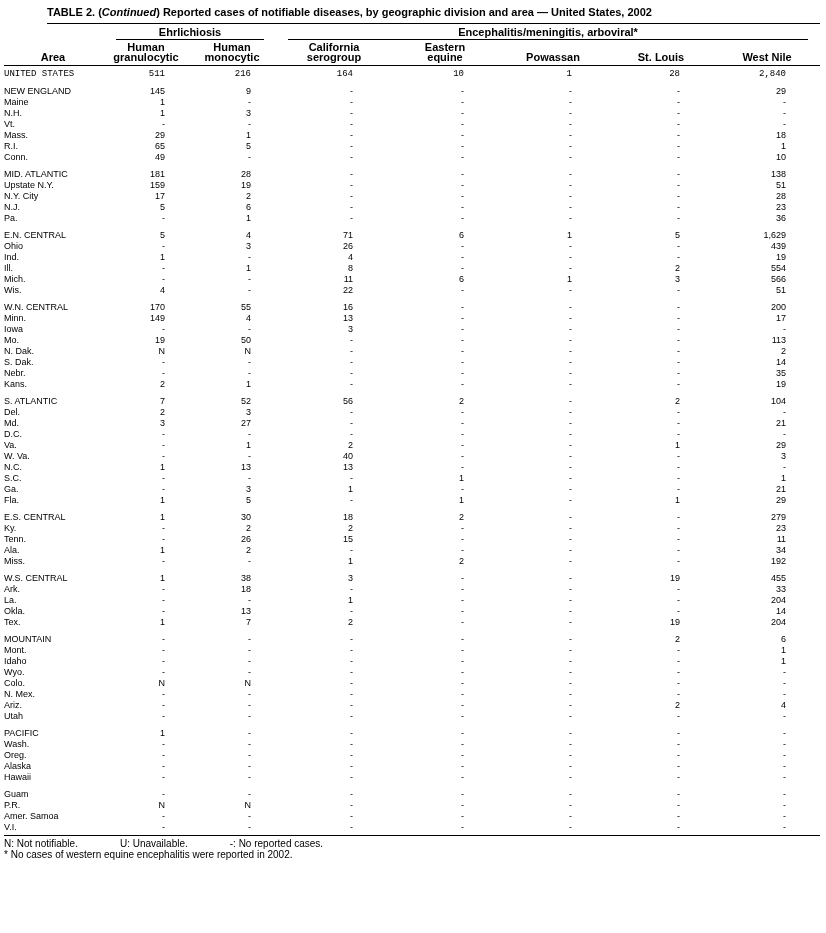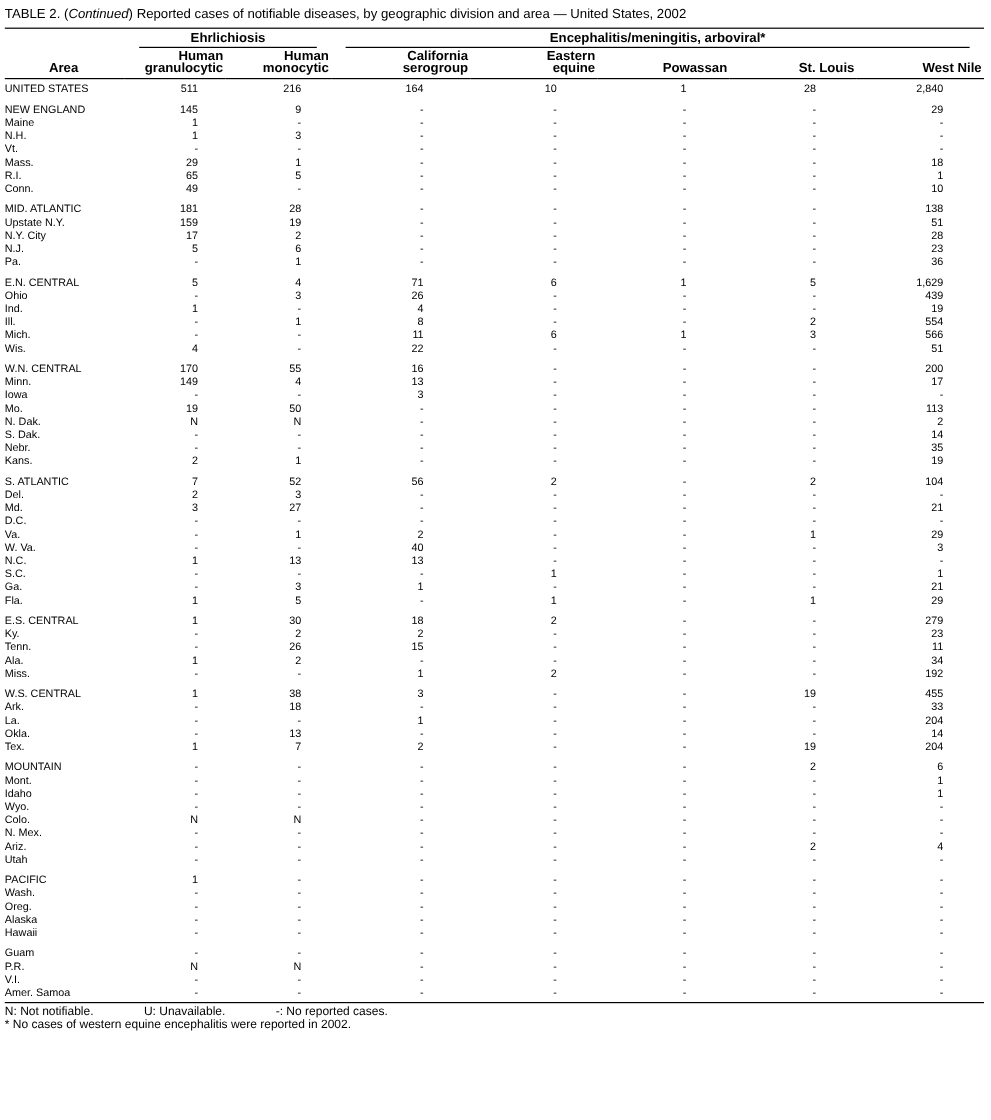--- a/index.html
+++ b/index.html
@@ -8,24 +8,25 @@
     height: 933px;
     box-sizing: border-box;
     padding: 6px 6px 0 4px;
     font-family: "Liberation Sans", sans-serif;
     color: #000;
     background: #fff;
     overflow: hidden;
   }
   .title {
     font-size: 11px;
-    font-weight: normal;
+    font-weight: bold;
     line-height: 13px;
     border-bottom: 1px solid #000;
     padding-bottom: 4px;
+    margin-left: 43px;
   }
   .title .ital { font-style: italic; }
 
   table.disease {
     border-collapse: collapse;
     table-layout: fixed;
     width: 816px;
     margin-top: 1px;
   }
   thead th { font-size: 11px; font-weight: bold; padding: 0; }
@@ -33,27 +34,27 @@
     border-bottom: 1px solid #000;
     padding: 2px 0;
     margin: 0 12px;
     text-align: center;
     line-height: 10px;
   }
   tr.sub-row th {
     vertical-align: bottom;
     border-bottom: 1px solid #000;
     padding: 2px 2px 3px;
-    text-align: right;
+    text-align: center;
     line-height: 10px;
   }
   tr.sub-row th.area-label { text-align: center; padding-left: 0; }
 
   tbody td { font-size: 9px; line-height: 11px; padding: 0; }
-  tbody tr:first-child td { padding-top: 3px; }
+  tbody tr:first-child td { padding-top: 3px; font-family: Liberation Mono, monospace; }
   td.area { text-align: left; white-space: nowrap; }
   td.num { text-align: center; white-space: nowrap; }
   td.num .val { display: inline-block; width: 38px; text-align: right; }
   tr.spacer td { height: 6px; line-height: 6px; font-size: 1px; padding: 0; }
 
   .footnotes {
     width: 816px;
     border-top: 1px solid #000;
     margin-top: 2px;
     padding-top: 2px;
@@ -768,31 +769,31 @@
           <td class="area">P.R.</td>
           <td class="num"><span class="val">N</span></td>
           <td class="num"><span class="val">N</span></td>
           <td class="num"><span class="val">-</span></td>
           <td class="num"><span class="val">-</span></td>
           <td class="num"><span class="val">-</span></td>
           <td class="num"><span class="val">-</span></td>
           <td class="num"><span class="val">-</span></td>
         </tr>
         <tr>
+          <td class="area">Amer. Samoa</td>
+          <td class="num"><span class="val">-</span></td>
+          <td class="num"><span class="val">-</span></td>
+          <td class="num"><span class="val">-</span></td>
+          <td class="num"><span class="val">-</span></td>
+          <td class="num"><span class="val">-</span></td>
+          <td class="num"><span class="val">-</span></td>
+          <td class="num"><span class="val">-</span></td>
+        </tr>
+        <tr>
           <td class="area">V.I.</td>
-          <td class="num"><span class="val">-</span></td>
-          <td class="num"><span class="val">-</span></td>
-          <td class="num"><span class="val">-</span></td>
-          <td class="num"><span class="val">-</span></td>
-          <td class="num"><span class="val">-</span></td>
-          <td class="num"><span class="val">-</span></td>
-          <td class="num"><span class="val">-</span></td>
-        </tr>
-        <tr>
-          <td class="area">Amer. Samoa</td>
           <td class="num"><span class="val">-</span></td>
           <td class="num"><span class="val">-</span></td>
           <td class="num"><span class="val">-</span></td>
           <td class="num"><span class="val">-</span></td>
           <td class="num"><span class="val">-</span></td>
           <td class="num"><span class="val">-</span></td>
           <td class="num"><span class="val">-</span></td>
         </tr>
       </tbody>
   </table>

